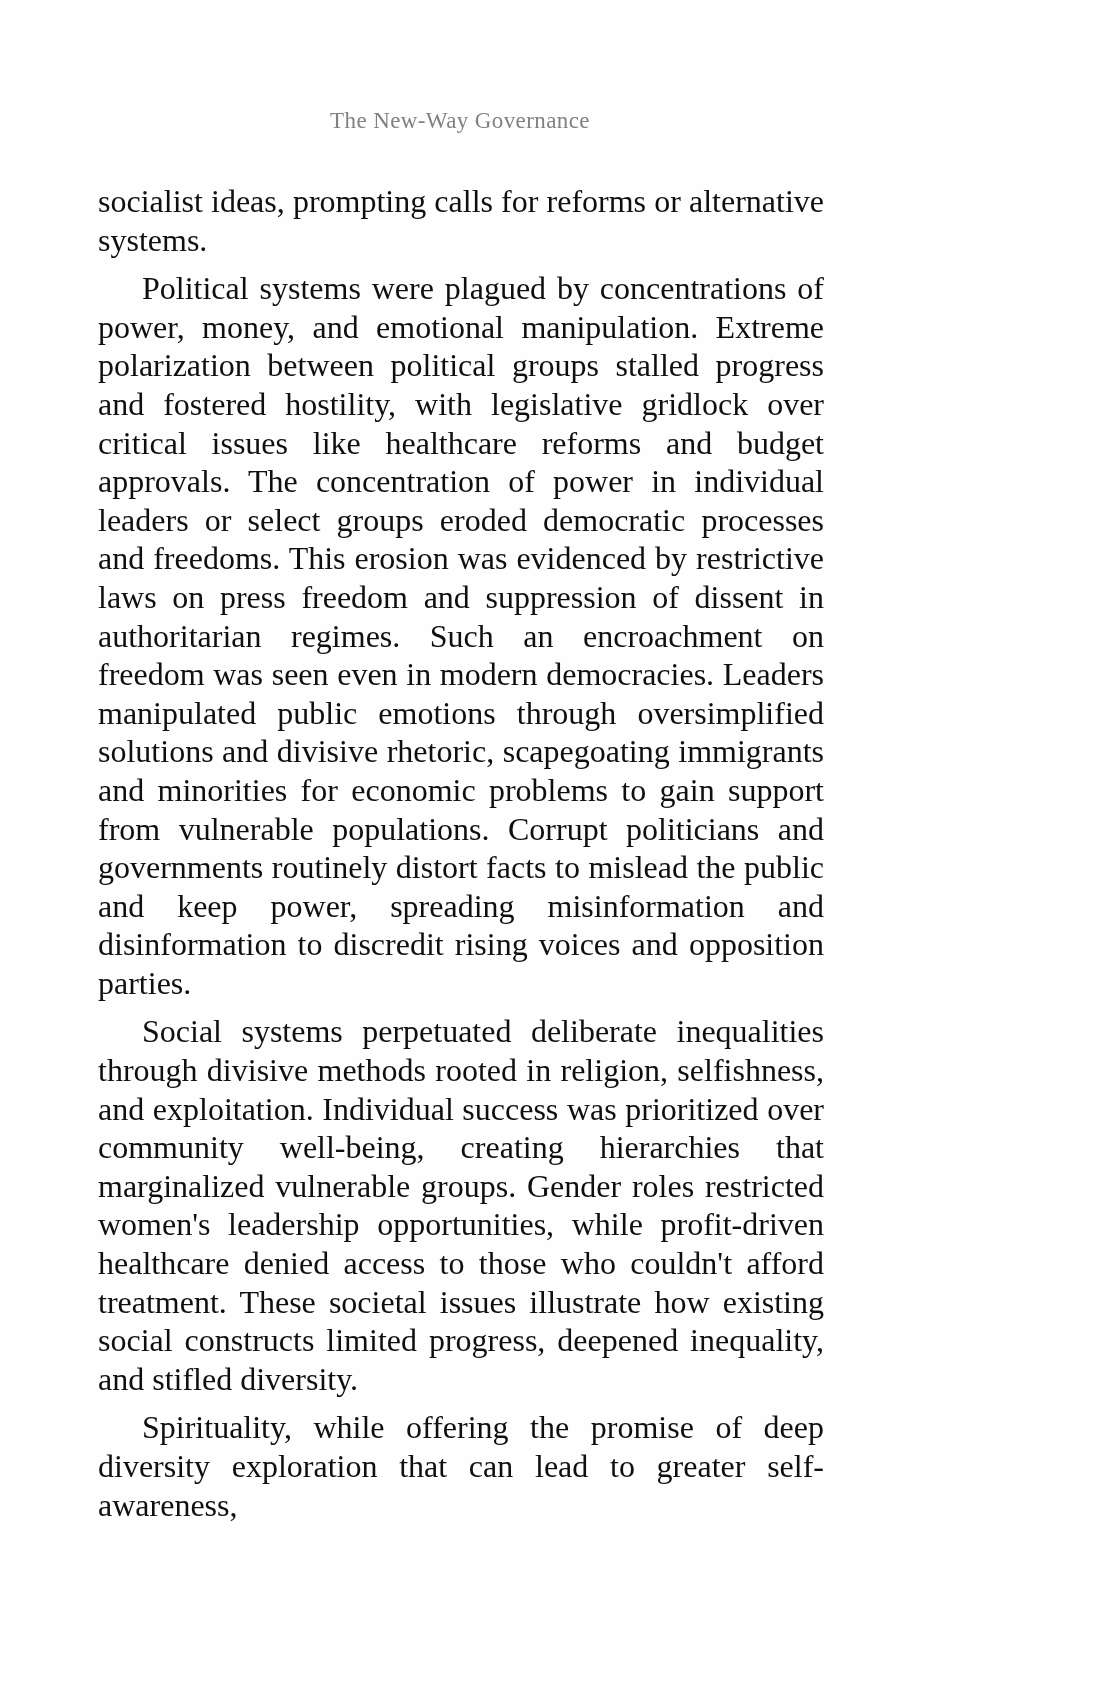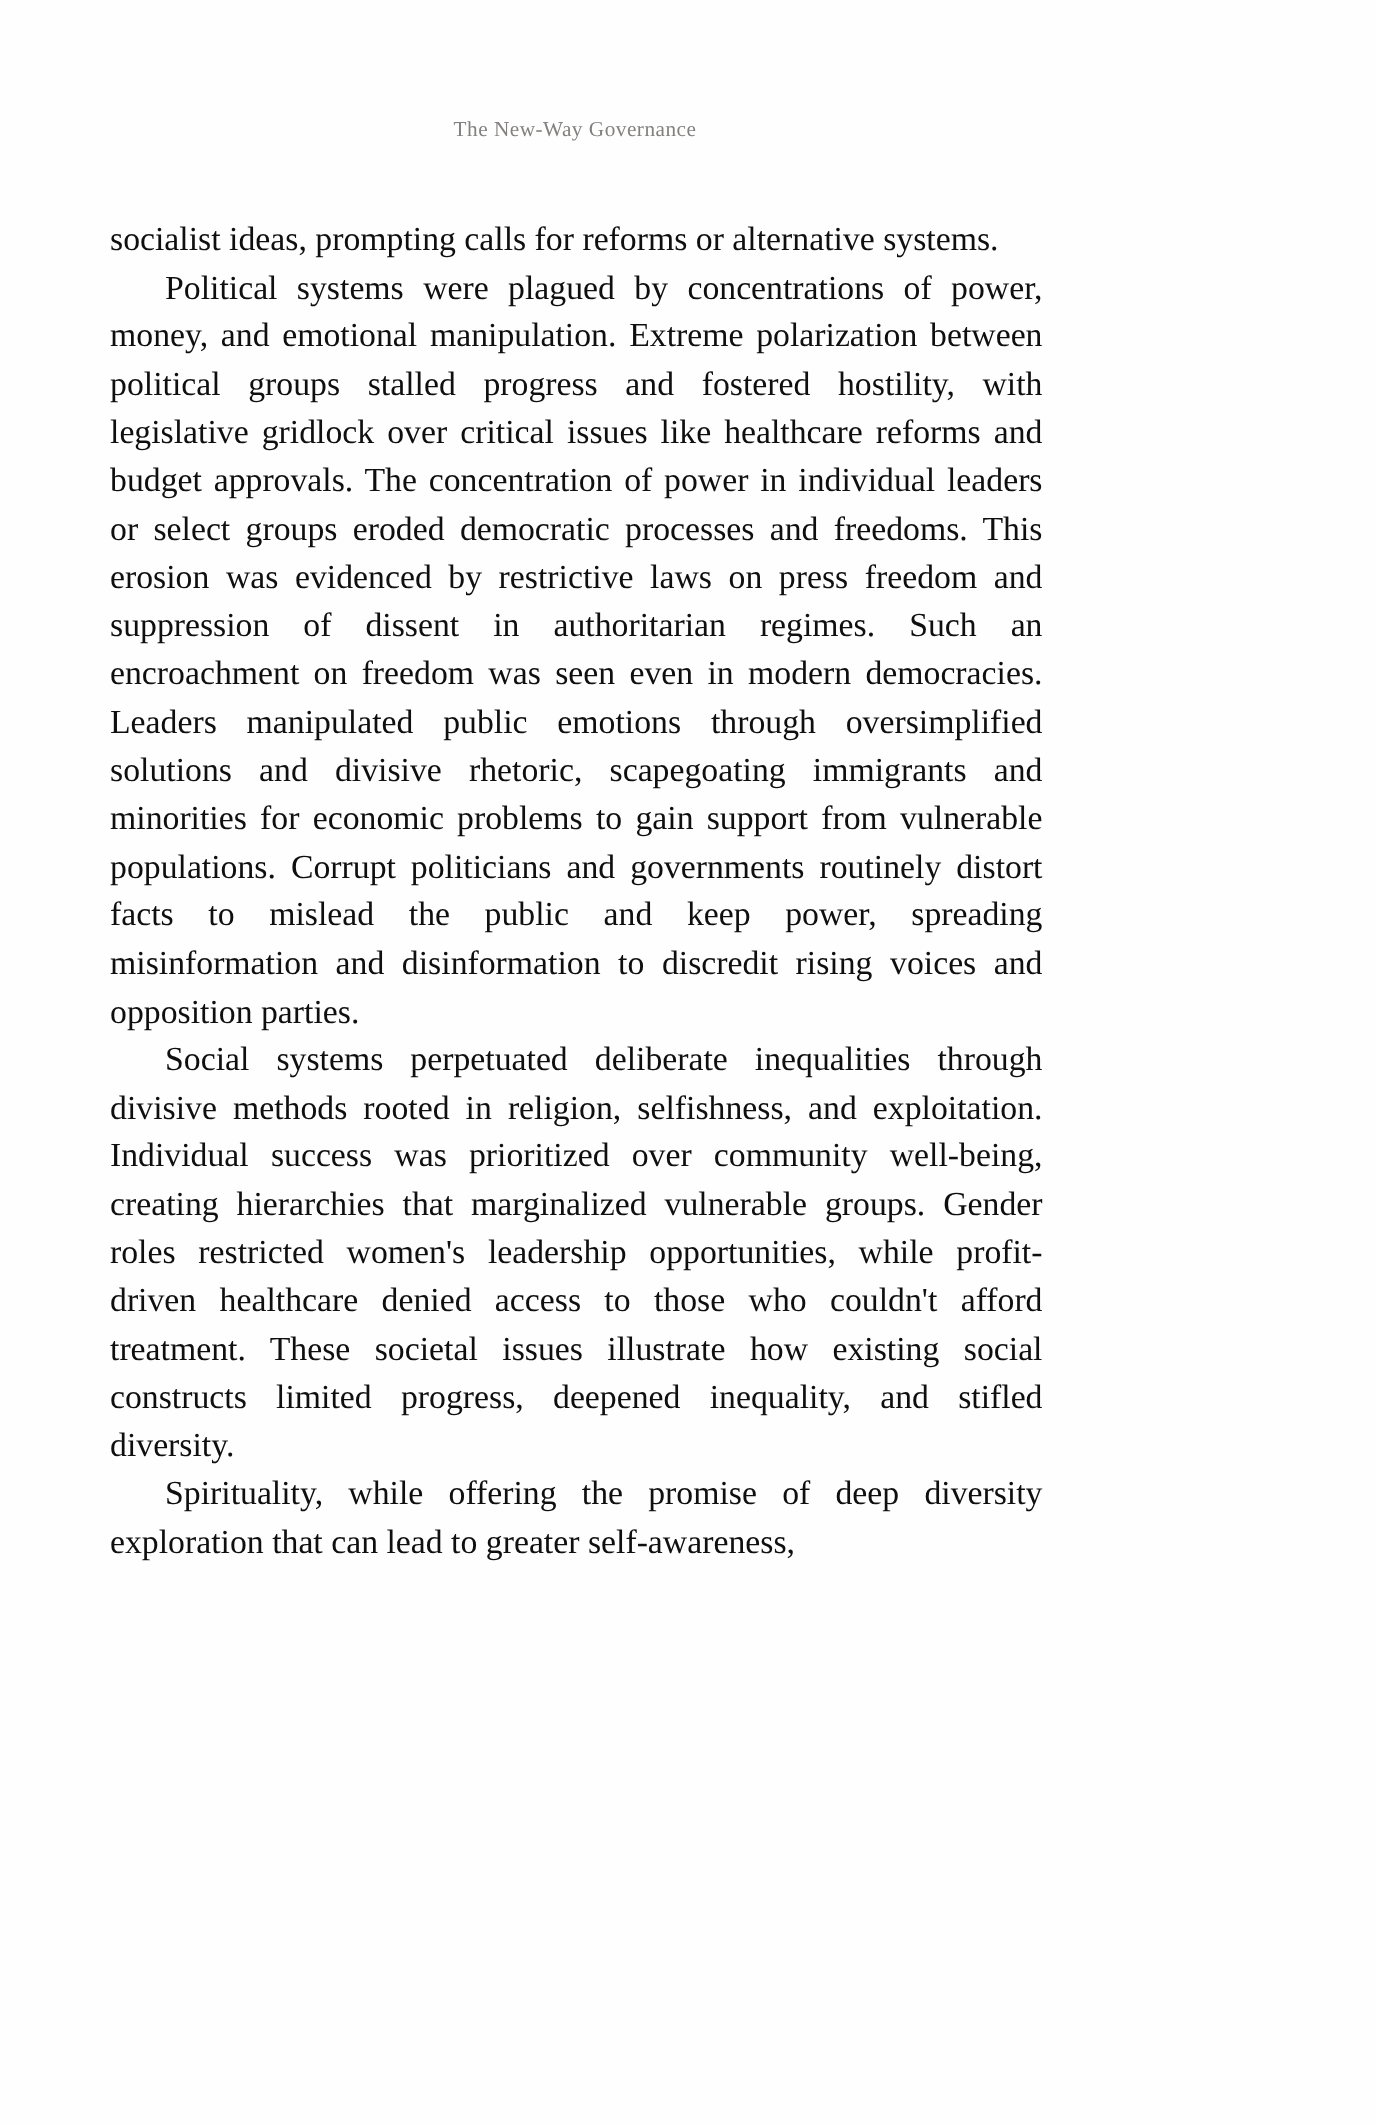--- a/index.html
+++ b/index.html
@@ -20,42 +20,42 @@
     position: relative;
     width: 1100px;
     height: 1700px;
     background: #fefefe;
     box-sizing: border-box;
   }
 
   
   .running-header {
     position: absolute;
-    top: 94px;
+    top: 108px;
     left: 88px;
     width: 744px;
     text-align: center;
-    font-size: 17px;
+    font-size: 23px;
     letter-spacing: 0.4px;
     color: #83817f;
     font-family: "Liberation Serif", "DejaVu Serif", serif;
     white-space: nowrap;
   }
 
   
   .textblock {
     position: absolute;
     top: 172px;
     left: 88px;
     width: 746px;
   }
 
   .para {
-    margin: 0;
-    font-size: 27px;
+    margin: 10px;
+    font-size: 32px;
     line-height: 38.6px;
     text-align: justify;
     text-justify: inter-word;
     color: #100f0f;
     -webkit-hyphens: none;
     hyphens: none;
     word-spacing: 0px;
   }
 
   .para.indent {

